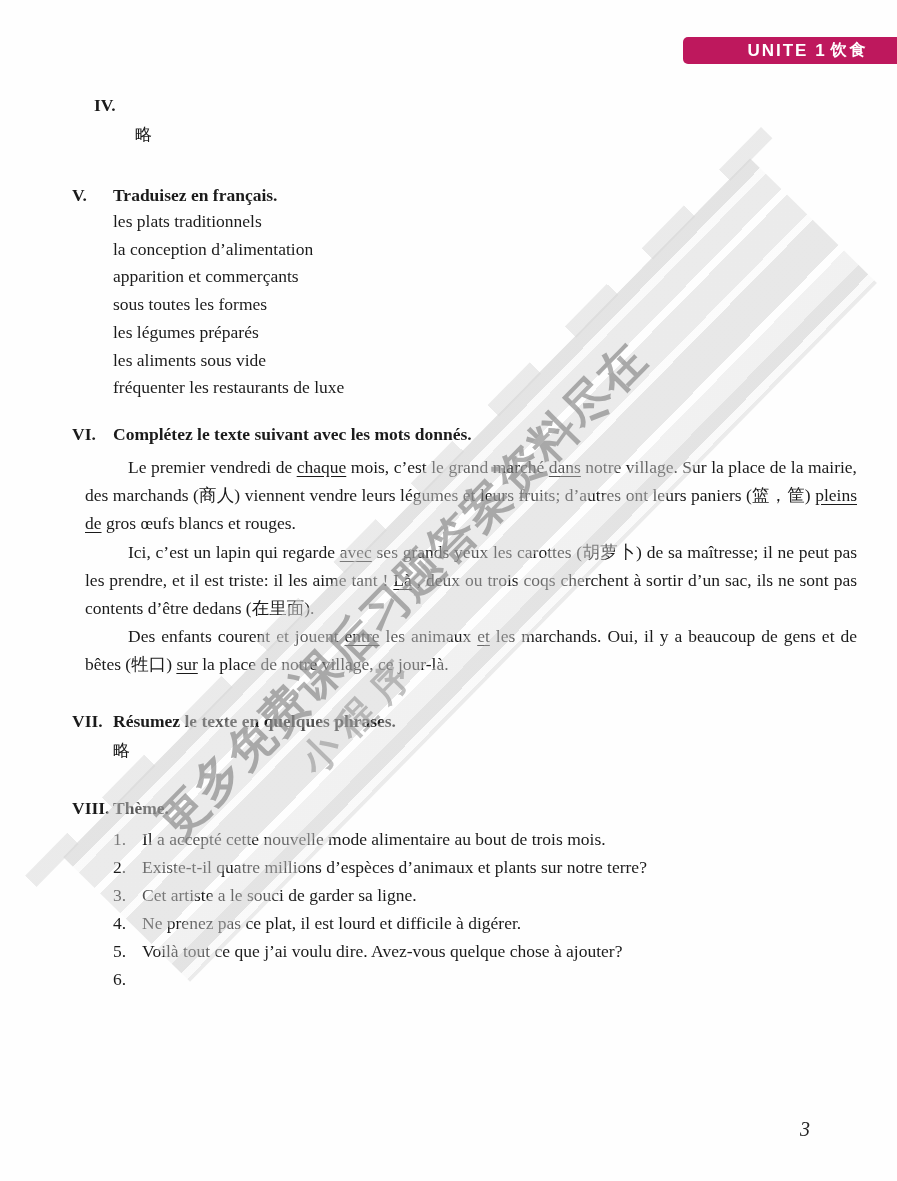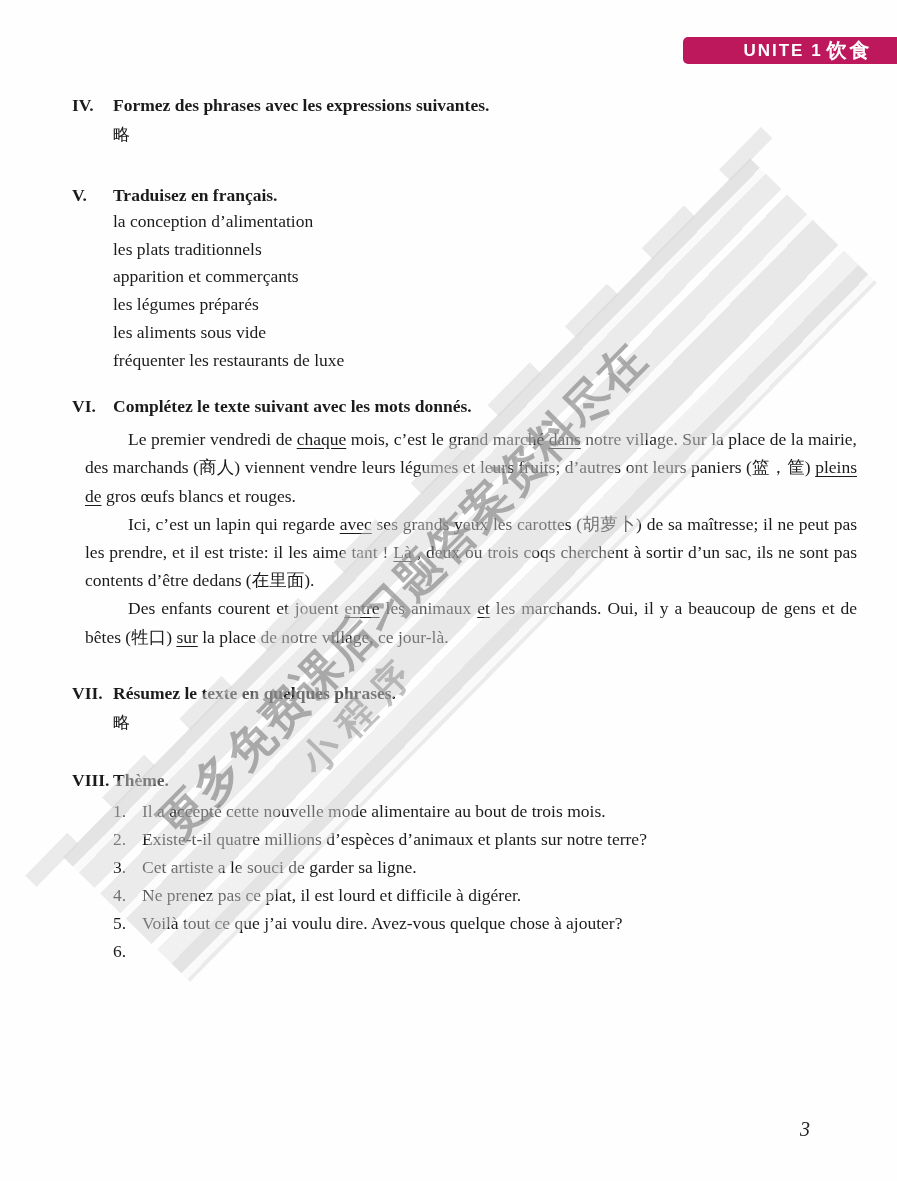--- a/index.html
+++ b/index.html
@@ -21,34 +21,34 @@
     background:#be185d;
     border-radius:5px;
     display:flex; align-items:center; justify-content:center;
     gap:4px;
   }
   .banner .unit-label {
     font-family:"Liberation Sans","DejaVu Sans",sans-serif;
     font-weight:bold; font-size:17px; letter-spacing:2px; color:#ffffff;
   }
   .banner .unit-title {
-    font-size:20px; font-weight:bold; color:#ffffff; letter-spacing:3px;
+    font-size:16px; font-weight:bold; color:#ffffff; letter-spacing:3px;
   }
 
   
   .content {
     position:absolute; left:72px; top:92px; width:785px;
   }
   .section { position:relative; }
   .sec-head { display:flex; line-height:26px; }
   .sec-num  { flex:0 0 41px; font-weight:bold; font-size:17.5px; }
   .sec-title{ font-weight:bold; font-size:17.5px; }
   .note { margin-left:41px; margin-top:4px; line-height:26px; font-size:17px; }
 
-  .sec-iv   { margin-bottom:34px; }
+  .sec-iv   { margin-bottom:34px;margin-left:22px; }
   .sec-v    { margin-bottom:19px; }
   .sec-vi   { margin-bottom:29px; }
   .sec-vii  { margin-bottom:31px; }
 
   .v-list { margin-left:41px; margin-top:0; list-style:none; }
   .v-list li { line-height:27.7px; font-size:17.5px; }
 
   .vi-paras { margin-left:13px; width:772px; margin-top:6px; }
   .vi-paras p {
     font-size:17.5px; line-height:28.2px;
@@ -115,34 +115,34 @@
   <div class="banner">
     <span class="unit-label">UNITE 1</span>
     <span class="unit-title">饮食</span>
   </div>
 
   <div class="content">
 
     <div class="section sec-iv">
       <div class="sec-head">
         <span class="sec-num">IV.</span>
-        <span class="sec-title">Formez des phrases avec les expressions suivantes.</span>
       </div>
       <div class="note">略</div>
     </div>
 
     <div class="section sec-v">
       <div class="sec-head">
         <span class="sec-num">V.</span>
         <span class="sec-title">Traduisez en français.</span>
       </div>
       <ul class="v-list">
+        <li>les plats traditionnels</li>
         <li>la conception d’alimentation</li>
-        <li>les plats traditionnels</li>
         <li>apparition et commerçants</li>
+        <li>sous toutes les formes</li>
         <li>les légumes préparés</li>
         <li>les aliments sous vide</li>
         <li>fréquenter les restaurants de luxe</li>
       </ul>
     </div>
 
     <div class="section sec-vi">
       <div class="sec-head">
         <span class="sec-num">VI.</span>
         <span class="sec-title">Complétez le texte suivant avec les mots donnés.</span>

